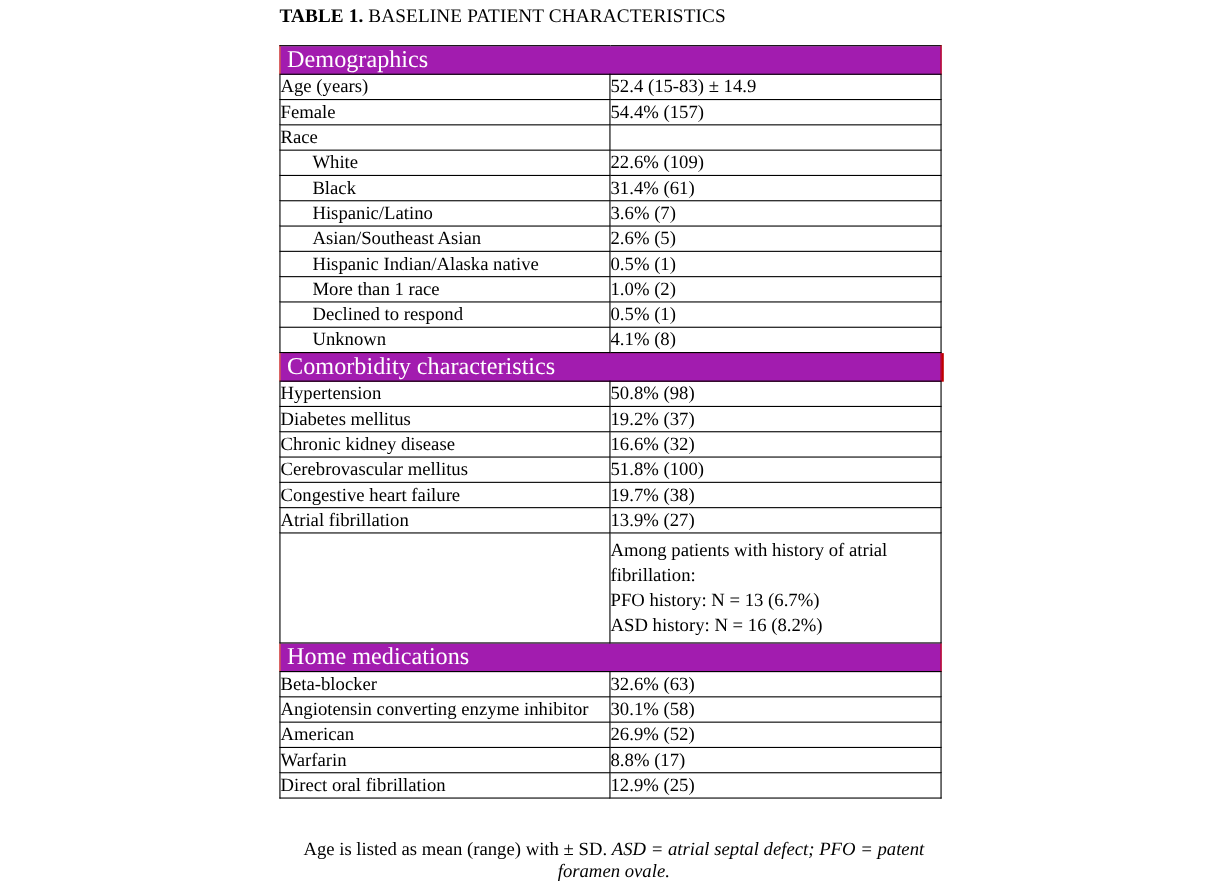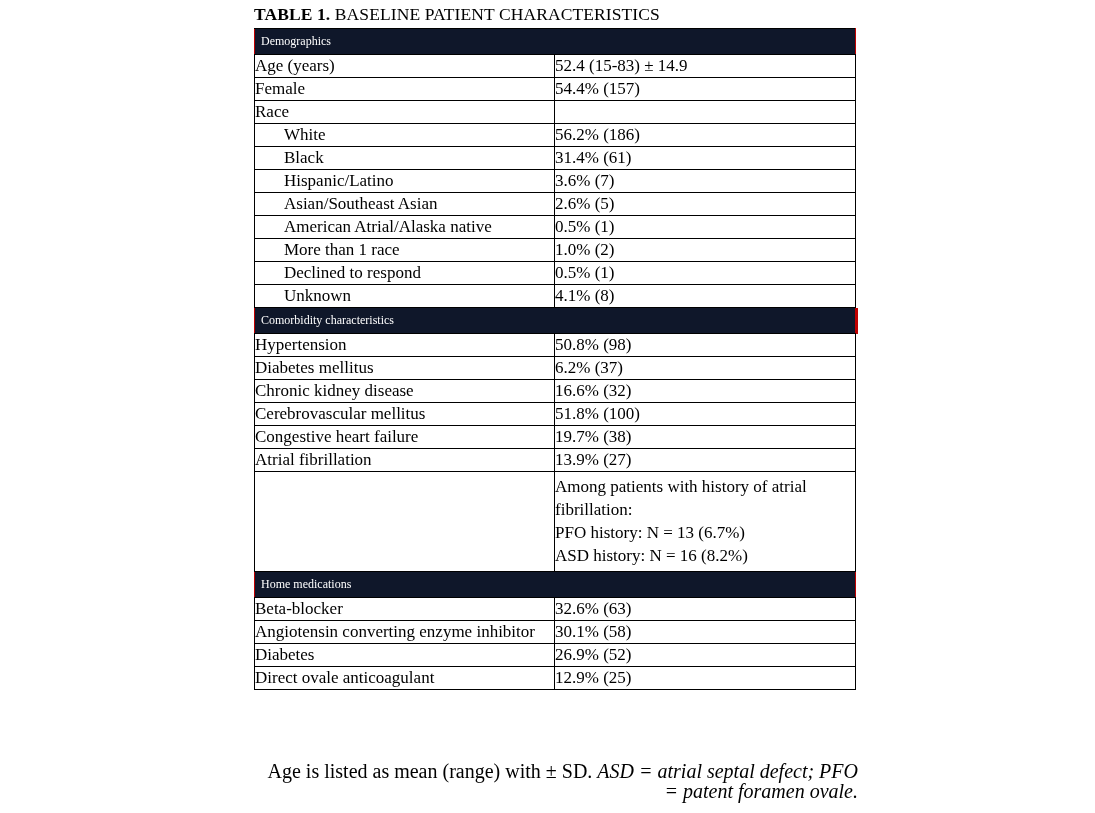--- a/index.html
+++ b/index.html
@@ -26,21 +26,21 @@
     left: 254px;
     top: 4px;
     width: 601px;
   }
 
   .table-title {
     font-size: 17.5px;
     line-height: 21px;
     letter-spacing: 0.1px;
     white-space: nowrap;
-    padding-bottom: 3px;
+    padding-bottom: 16px;
   }
   .table-title .tt-bold {
     font-weight: bold;
   }
   .table-title .tt-rest {
     font-weight: normal;
   }
 
   table.char-table {
     border-collapse: collapse;
@@ -53,27 +53,27 @@
   table.char-table col.c-value { width: 301px; }
 
   table.char-table td {
     border: 1.6px solid #000000;
     padding: 0;
     vertical-align: top;
   }
 
   
   tr.section-row td {
-    background: #0f172a;
+    background: #a21caf;
     color: #ffffff;
     border-color: #000000;
     border-left-color: #C00000;
     border-right-color: #C00000;
     padding: 2px 0 3px 6px;
-    font-size: 12px;
+    font-size: 22px;
     line-height: 20px;
   }
   tr.section-row.bleed td {
     
     box-shadow: 2px 0 0 0 #C00000;
   }
 
   
   td.label-cell {
     padding: 1px 4px 2px 7px;
@@ -95,23 +95,23 @@
   }
   td.blank-cell {
     padding: 0;
   }
 
   .footnote {
     position: absolute;
     left: 258px;
     top: 762px;
     width: 600px;
-    font-size: 20px;
+    font-size: 17px;
     line-height: 19.5px;
-    text-align: right;
+    text-align: center;
   }
   .footnote .it {
     font-style: italic;
   }
 </style>
 </head>
 <body>
 
 <div class="page">
 
@@ -137,36 +137,36 @@
           <tr>
             <td class="label-cell">Female</td>
             <td class="value-cell">54.4% (157)</td>
           </tr>
           <tr>
             <td class="label-cell">Race</td>
             <td class="value-cell">&nbsp;</td>
           </tr>
           <tr>
             <td class="label-cell indent">White</td>
-            <td class="value-cell">56.2% (186)</td>
+            <td class="value-cell">22.6% (109)</td>
           </tr>
           <tr>
             <td class="label-cell indent">Black</td>
             <td class="value-cell">31.4% (61)</td>
           </tr>
           <tr>
             <td class="label-cell indent">Hispanic/Latino</td>
             <td class="value-cell">3.6% (7)</td>
           </tr>
           <tr>
             <td class="label-cell indent">Asian/Southeast Asian</td>
             <td class="value-cell">2.6% (5)</td>
           </tr>
           <tr>
-            <td class="label-cell indent">American Atrial/Alaska native</td>
+            <td class="label-cell indent">Hispanic Indian/Alaska native</td>
             <td class="value-cell">0.5% (1)</td>
           </tr>
           <tr>
             <td class="label-cell indent">More than 1 race</td>
             <td class="value-cell">1.0% (2)</td>
           </tr>
           <tr>
             <td class="label-cell indent">Declined to respond</td>
             <td class="value-cell">0.5% (1)</td>
           </tr>
@@ -176,21 +176,21 @@
           </tr>
           <tr class="section-row bleed">
             <td colspan="2">Comorbidity characteristics</td>
           </tr>
           <tr>
             <td class="label-cell">Hypertension</td>
             <td class="value-cell">50.8% (98)</td>
           </tr>
           <tr>
             <td class="label-cell">Diabetes mellitus</td>
-            <td class="value-cell">6.2% (37)</td>
+            <td class="value-cell">19.2% (37)</td>
           </tr>
           <tr>
             <td class="label-cell">Chronic kidney disease</td>
             <td class="value-cell">16.6% (32)</td>
           </tr>
           <tr>
             <td class="label-cell">Cerebrovascular mellitus</td>
             <td class="value-cell">51.8% (100)</td>
           </tr>
           <tr>
@@ -210,25 +210,29 @@
           </tr>
           <tr>
             <td class="label-cell">Beta-blocker</td>
             <td class="value-cell">32.6% (63)</td>
           </tr>
           <tr>
             <td class="label-cell">Angiotensin converting enzyme inhibitor</td>
             <td class="value-cell">30.1% (58)</td>
           </tr>
           <tr>
-            <td class="label-cell">Diabetes</td>
+            <td class="label-cell">American</td>
             <td class="value-cell">26.9% (52)</td>
           </tr>
           <tr>
-            <td class="label-cell">Direct ovale anticoagulant</td>
+            <td class="label-cell">Warfarin</td>
+            <td class="value-cell">8.8% (17)</td>
+          </tr>
+          <tr>
+            <td class="label-cell">Direct oral fibrillation</td>
             <td class="value-cell">12.9% (25)</td>
           </tr>
         </tbody>
     </table>
 
   </div>
 
   <div class="footnote">
     <span>Age is listed as mean (range) with ± SD. </span><span class="it">ASD = atrial septal defect; PFO = patent foramen ovale.</span>
   </div>

